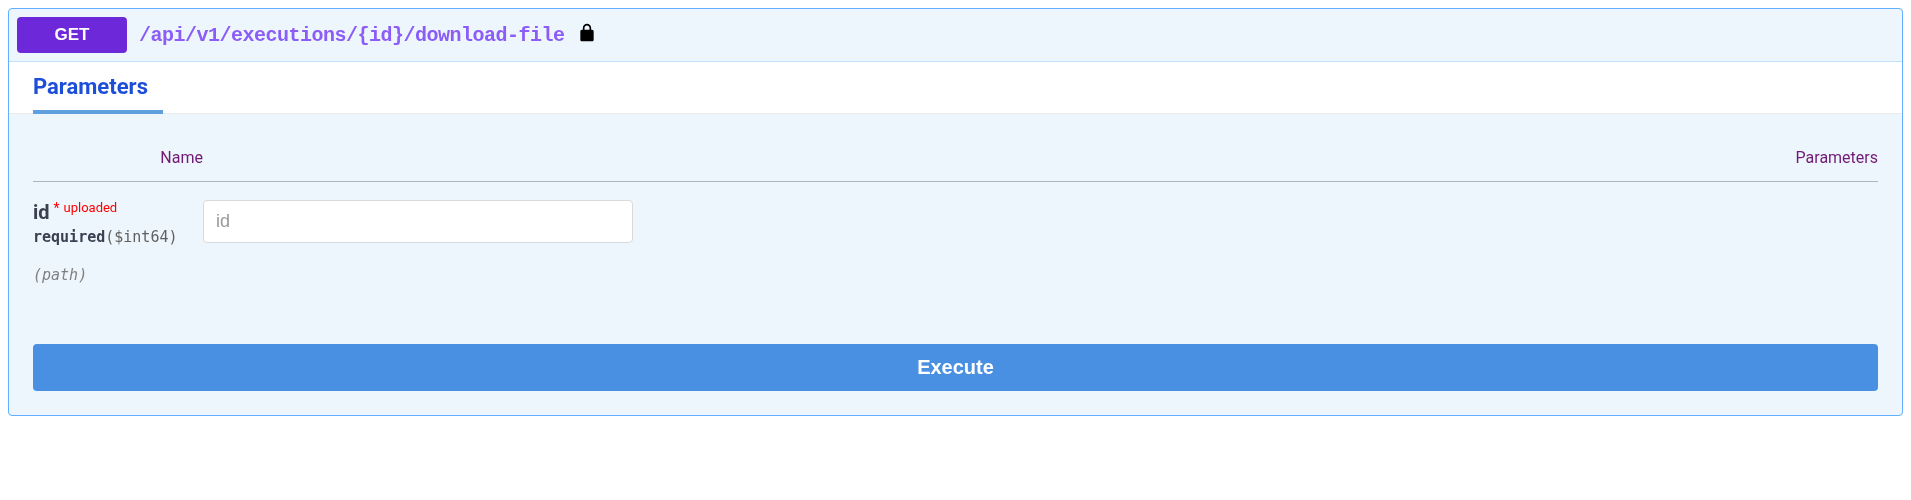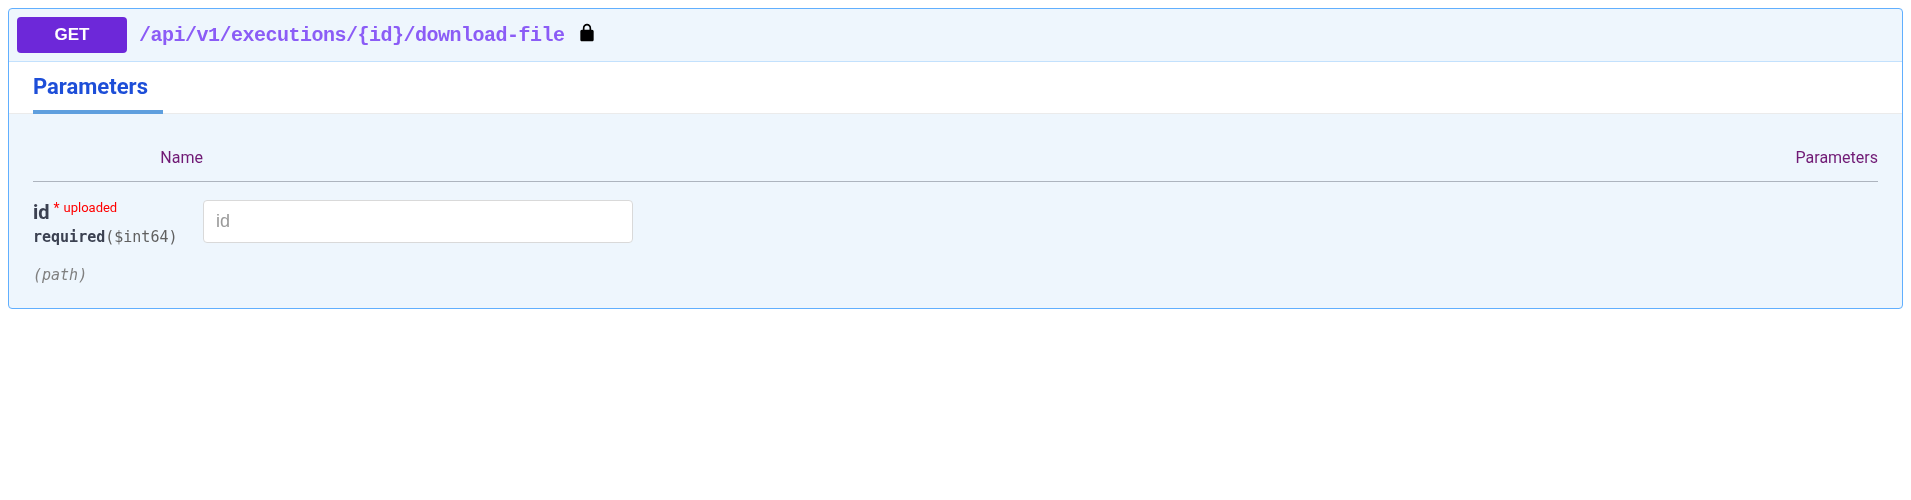--- a/index.html
+++ b/index.html
@@ -211,15 +211,16 @@
             </div>
             <div class="param-in">(path)</div>
           </td>
           <td>
             <input type="text" class="param-input" placeholder="id" style="">
           </td>
         </tr>
       </tbody>
     </table>
 
+    <button class="execute-btn">Execute</button>
   </div>
 
 </div>
 
 </body></html>

